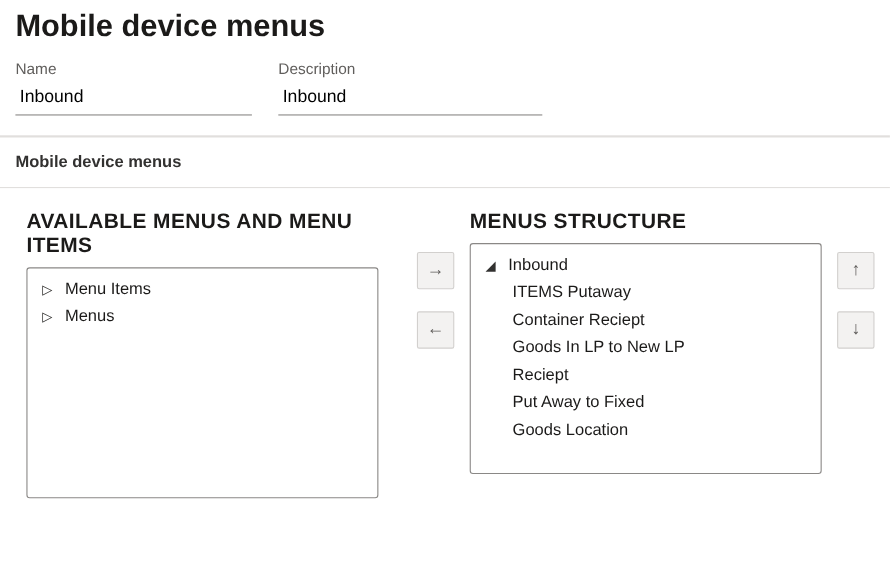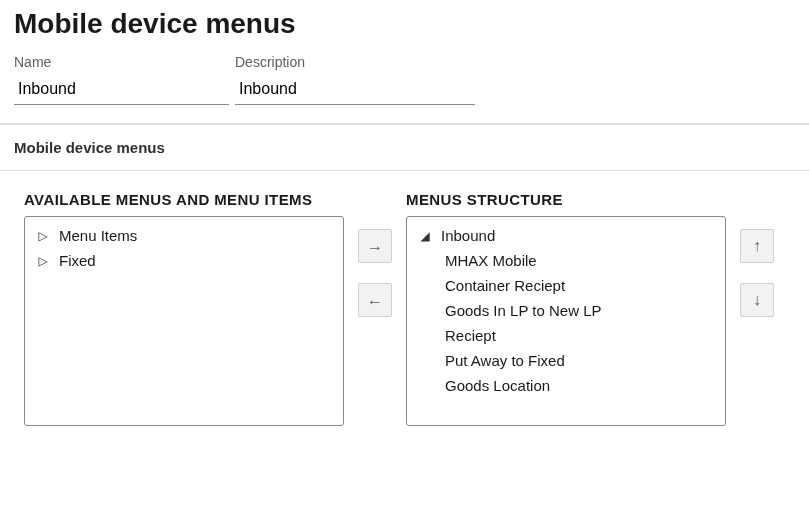--- a/index.html
+++ b/index.html
@@ -13,21 +13,21 @@
   }
   .page { padding: 0; }
   .page-title {
     font-size: 28px;
     font-weight: 600;
     margin: 8px 0 14px 14px;
     color: #1b1a19;
   }
   .header-fields {
     display: flex;
-    gap: 6px;
+    gap: 24px;
     margin: 0 0 18px 14px;
   }
   .field { display: flex; flex-direction: column; }
   .field-label {
     font-size: 14px;
     color: #605e5c;
     margin-bottom: 6px;
   }
   .field-input {
     border: none;
@@ -47,21 +47,21 @@
     color: #323130;
   }
   .columns {
     display: flex;
     gap: 14px;
     padding: 20px 14px 8px 24px;
     align-items: flex-start;
   }
   .col { display: flex; flex-direction: column; }
   .col-header {
-    font-size: 15px;
+    font-size: 19px;
     font-weight: 700;
     letter-spacing: 0.4px;
     color: #1b1a19;
     margin-bottom: 8px;
   }
   .listbox {
     border: 1.5px solid #8a8886;
     border-radius: 3px;
     width: 320px;
     height: 210px;
@@ -141,21 +141,21 @@
     <div class="col">
       <div class="col-header">AVAILABLE MENUS AND MENU ITEMS</div>
       <div class="listbox">
         <div class="listbox-inner" id="available-list">
             <div class="tree-item">
               <span class="glyph">▷</span>
               <span>Menu Items</span>
             </div>
             <div class="tree-item">
               <span class="glyph">▷</span>
-              <span>Fixed</span>
+              <span>Menus</span>
             </div>
           </div>
       </div>
     </div>
 
     <div class="btn-stack">
       <button class="icon-btn">
         <span>→</span>
       </button>
       <button class="icon-btn">
@@ -165,21 +165,21 @@
 
     <div class="col">
       <div class="col-header">MENUS STRUCTURE</div>
       <div class="listbox">
         <div class="listbox-inner" id="structure-list">
             <div class="tree-item">
               <span class="glyph">◢</span>
               <span>Inbound</span>
             </div>
             <div class="tree-item child">
-              <span>MHAX Mobile</span>
+              <span>ITEMS Putaway</span>
             </div>
             <div class="tree-item child">
               <span>Container Reciept</span>
             </div>
             <div class="tree-item child">
               <span>Goods In LP to New LP</span>
             </div>
             <div class="tree-item child">
               <span>Reciept</span>
             </div>

